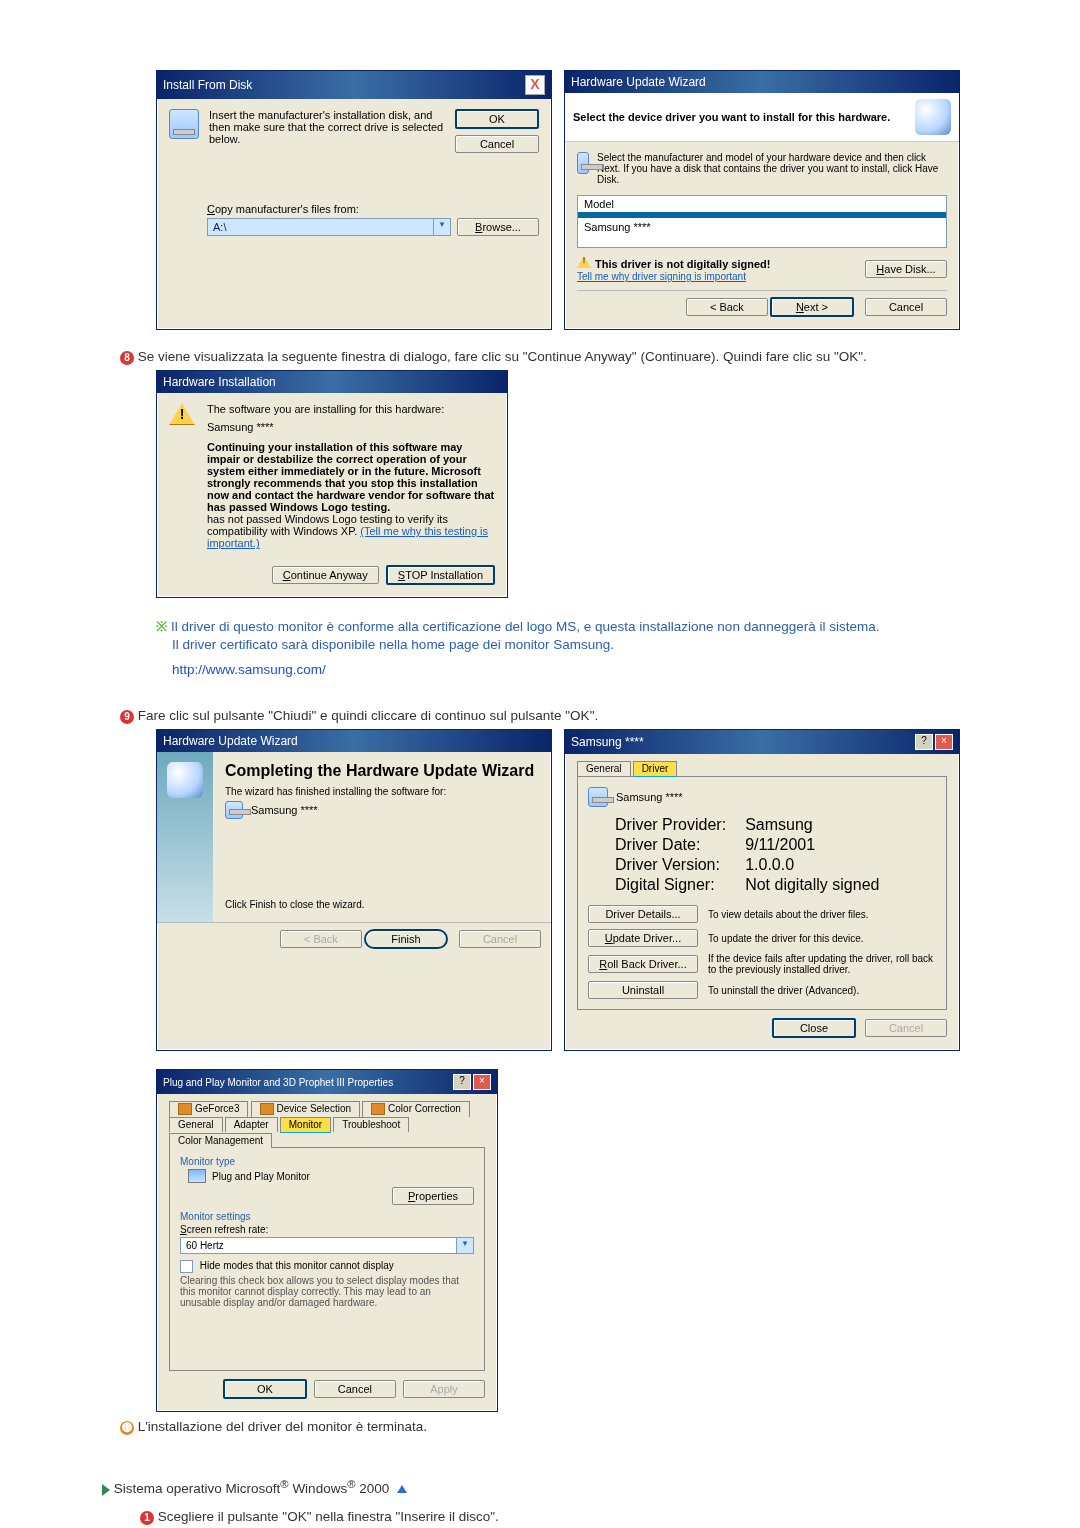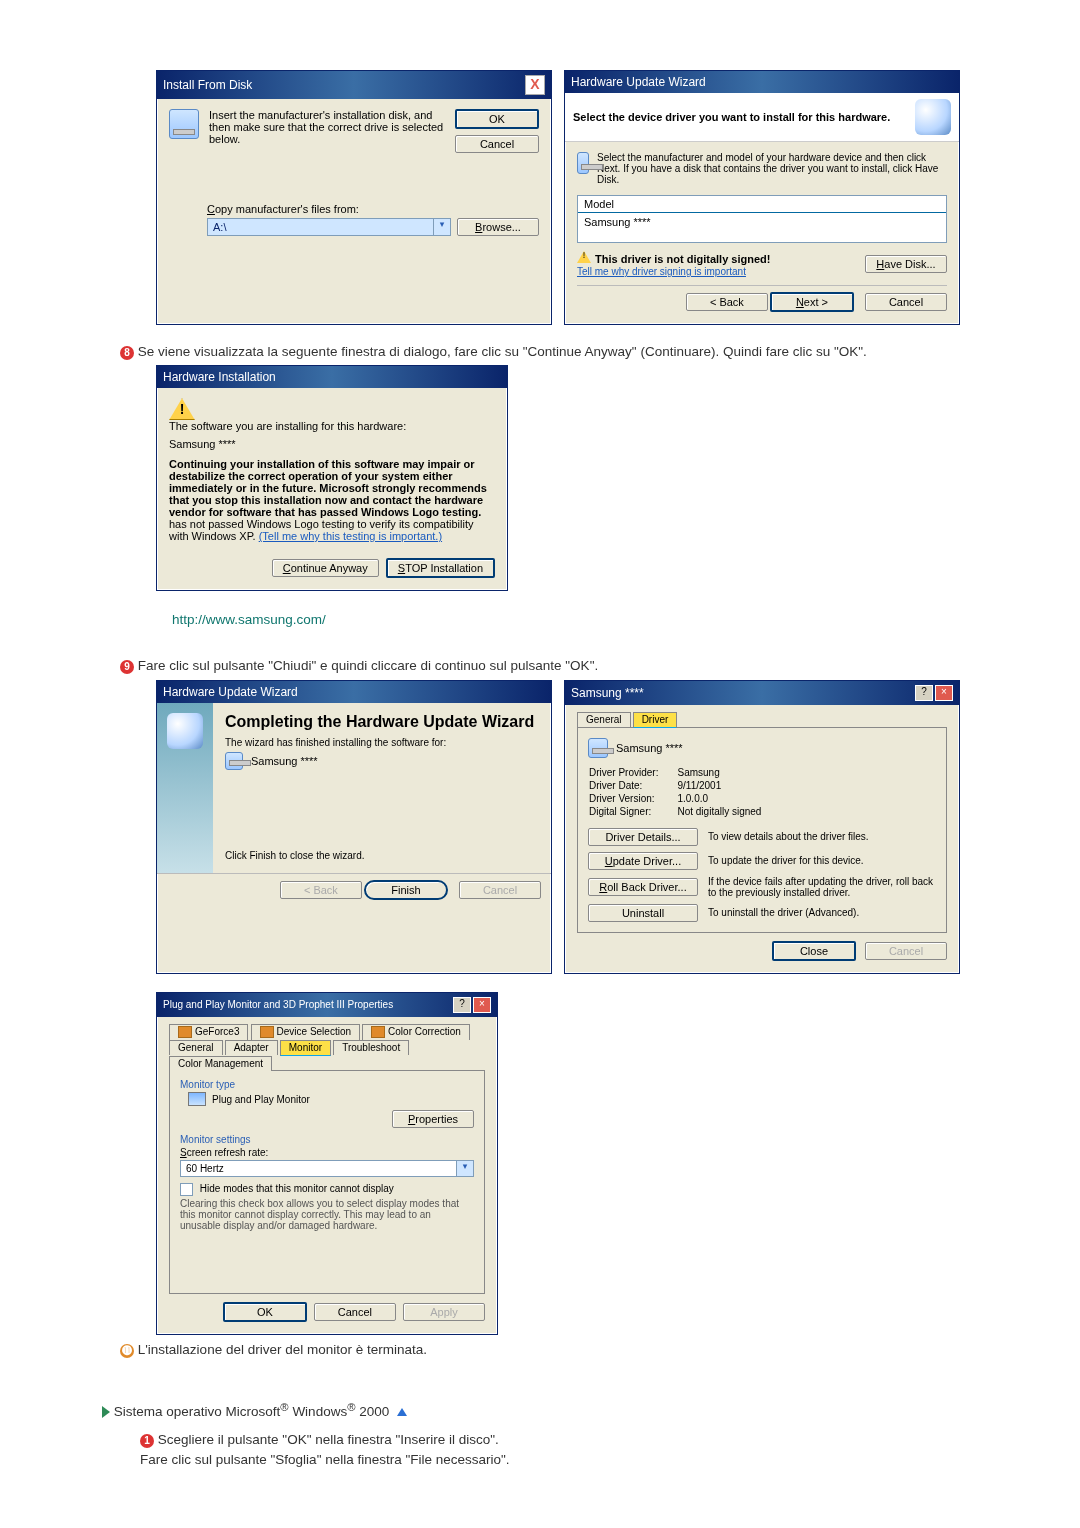--- a/index.html
+++ b/index.html
@@ -143,21 +143,21 @@
     text-align: center;
     line-height: 14px;
     vertical-align: baseline;
   }
   .num.red { background: #d33; }
   .num.orange { background: #e08a2a; }
   .num.step { background: #d33; }
 
   .doc-text { font-size: 13.5px; line-height: 1.35; }
   .blue-text { color: #2a5fb5; }
-  .bluelink { color: #0f766e; }
+  .bluelink { color: #1d4ed8; }
 
   .arrow-green {
     display: inline-block;
     width: 0; height: 0;
     border-left: 8px solid #2e8b57;
     border-top: 6px solid transparent;
     border-bottom: 6px solid transparent;
     vertical-align: middle;
   }
   .arrow-blue-up {
@@ -264,21 +264,21 @@
       <div style="background:#fff; padding:6px 8px; display:flex; align-items:center; gap:8px; border-bottom:1px solid #ccc;">
         <b style="flex:1; font-size:11px;">Select the device driver you want to install for this hardware.</b>
         <span class="icon-connector"></span>
       </div>
       <div class="body">
         <div style="display:flex; gap:8px;">
           <span class="icon-disk" style="width:20px;height:20px;"></span>
           <div style="font-size:10px;">Select the manufacturer and model of your hardware device and then click Next. If you have a disk that contains the driver you want to install, click Have Disk.</div>
         </div>
         <div class="sunken" style="margin-top:10px; padding:0;">
-          <div style="border-bottom:1px solid #0369a1; padding:2px 6px;">Model</div>
+          <div style="border-bottom:6px solid #0369a1; padding:2px 6px;">Model</div>
           <div style="padding:3px 6px 14px;">Samsung ****</div>
         </div>
         <div style="display:flex; align-items:center; margin-top:8px;">
           <div style="flex:1;">
             <div><span class="icon-sm-warn"></span><b>This driver is not digitally signed!</b></div>
             <a class="link" style="font-size:10px;">Tell me why driver signing is important</a>
           </div>
           <span class="btn"><span style="text-decoration:underline;">H</span>ave Disk...</span>
 
         </div>
@@ -295,41 +295,46 @@
   <div class="doc-text" style="margin-bottom:4px;">
     <span class="num red">8</span>
     <span>Se viene visualizzata la seguente finestra di dialogo, fare clic su "Continue Anyway" (Continuare). Quindi fare clic su "OK".</span>
   </div>
 
   <div class="window" style="width:350px; margin-left:36px; margin-bottom:20px;">
     <div class="titlebar">
       <span>Hardware Installation</span>
     </div>
     <div class="body">
-      <div style="display:flex; flex-direction:column;">
+      <div style="display:flex; gap:12px;">
         <span class="icon-warn"></span>
         <div style="flex:1;">
           <div>The software you are installing for this hardware:</div>
           <div style="margin:6px 0;">Samsung ****</div>
           <div style="margin-top:8px;"><b>Continuing your installation of this software may impair or destabilize the correct operation of your system either immediately or in the future. Microsoft strongly recommends that you stop this installation now and contact the hardware vendor for software that has passed Windows Logo testing.</b></div>
           <div>
             <span>has not passed Windows Logo testing to verify its compatibility with Windows XP.</span>
             <a class="link">(Tell me why this testing is important.)</a>
           </div>
         </div>
       </div>
       <div style="text-align:right; margin-top:16px;">
         <span class="btn"><span style="text-decoration:underline;">C</span>ontinue Anyway</span>
         
         <span class="btn primary" style="margin-left:4px;"><span style="text-decoration:underline;">S</span>TOP Installation</span>
         
       </div>
     </div>
   </div>
 
+  <div class="doc-text blue-text" style="margin-left:36px; margin-bottom:6px;">
+    <span class="asterisk">※</span>
+    <span>Il driver di questo monitor è conforme alla certificazione del logo MS, e questa installazione non danneggerà il sistema.</span><br>
+    <span style="margin-left:16px; display:inline-block;">Il driver certificato sarà disponibile nella home page dei monitor Samsung.</span>
+  </div>
   <div class="doc-text" style="margin-left:52px; margin-bottom:28px;">
     <a class="bluelink">http://www.samsung.com/</a>
   </div>
 
   <div class="doc-text" style="margin-bottom:4px;">
     <span class="num red">9</span>
     <span>Fare clic sul pulsante "Chiudi" e quindi cliccare di continuo sul pulsante "OK".</span>
   </div>
 
   <div class="row" style="margin-left:36px;">
@@ -371,21 +376,21 @@
       <div class="body" style="padding-top:6px;">
         <div class="tabrow">
           <span class="tab">General</span>
           <span class="tab active">Driver</span>
         </div>
         <div style="border:1px solid #888; border-top:none; background:#ece9d8; padding:10px;">
           <div style="display:flex; gap:8px; align-items:center; margin-bottom:8px;">
             <span class="icon-disk" style="width:18px;height:18px;"></span>
             <span>Samsung ****</span>
           </div>
-          <table style="font-size:10px; border-collapse:collapse; ">
+          <table style="font-size:16px; border-collapse:collapse; margin-left:26px;">
             <tbody>
                 <tr>
                   <td style="padding-right:18px;">Driver Provider:</td>
                   <td>Samsung</td>
                 </tr>
             <tr>
                   <td>Driver Date:</td>
                   <td>9/11/2001</td>
                 </tr>
             <tr>

